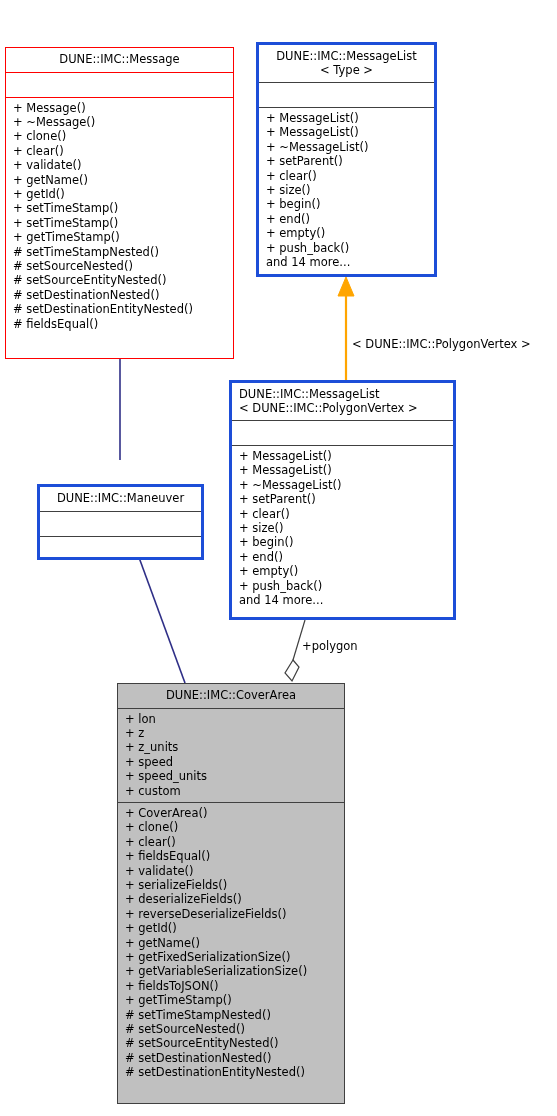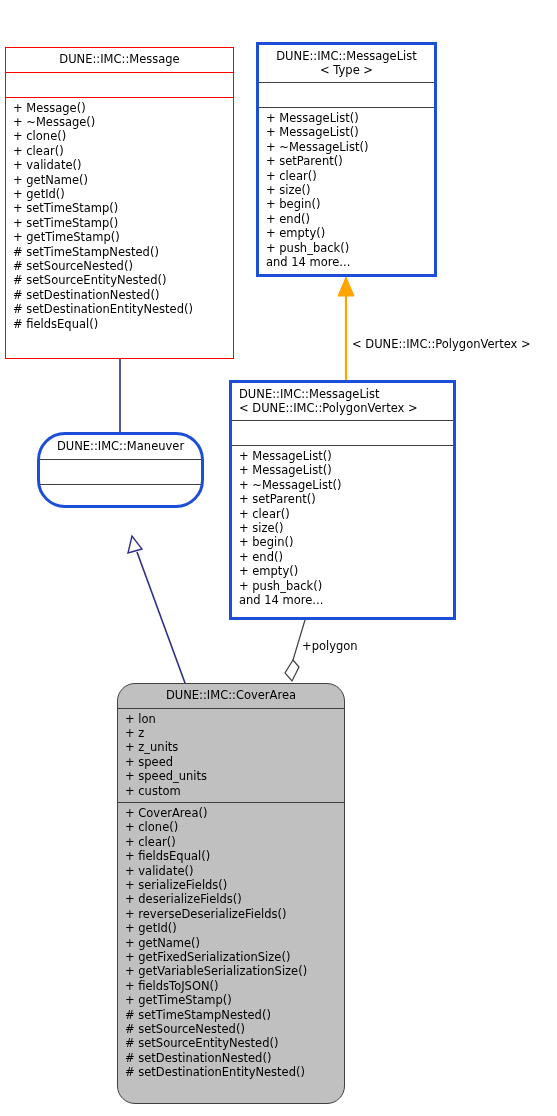--- a/index.html
+++ b/index.html
@@ -158,29 +158,29 @@
       <div class="member">+ clear()</div>
       <div class="member">+ size()</div>
       <div class="member">+ begin()</div>
       <div class="member">+ end()</div>
       <div class="member">+ empty()</div>
       <div class="member">+ push_back()</div>
       <div class="member">and 14 more...</div>
     </div>
   </div>
 
-  <div class="uml-box dark" style="left:37px; top:432px; width:167px; height:76px;border-radius:28px;">
+  <div class="uml-box dark" style="left:37px; top:484px; width:167px; height:76px;">
     <div class="box-title">DUNE::IMC::Maneuver</div>
     <div class="sep dark"></div>
     <div class="compartment empty" style="height:24px;"></div>
     <div class="sep dark"></div>
     <div class="compartment empty" style="height:24px;"></div>
   </div>
 
-  <div class="uml-box gray" style="left:117px; top:683px; width:228px; height:421px;border-radius:18px;">
+  <div class="uml-box gray" style="left:117px; top:683px; width:228px; height:421px;">
     <div class="box-title">DUNE::IMC::CoverArea</div>
     <div class="sep dark"></div>
     <div class="compartment">
       <div class="member">+ lon</div>
       <div class="member">+ z</div>
       <div class="member">+ z_units</div>
       <div class="member">+ speed</div>
       <div class="member">+ speed_units</div>
       <div class="member">+ custom</div>
     </div>

